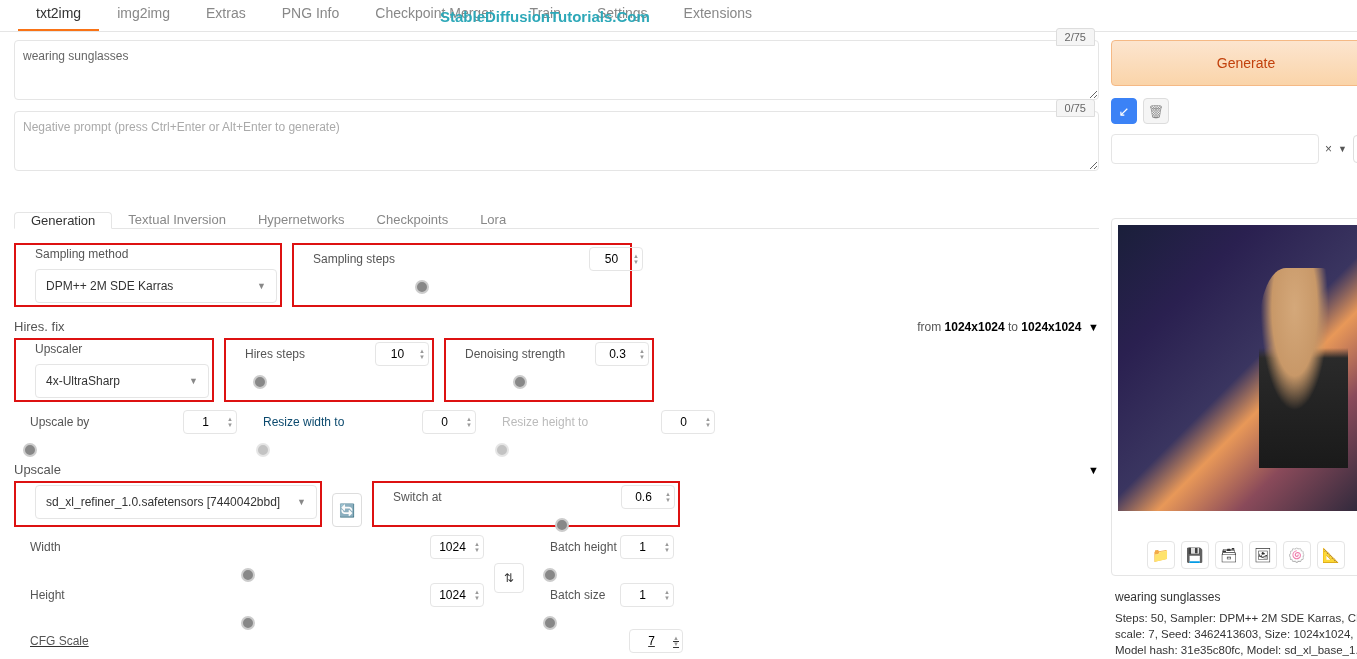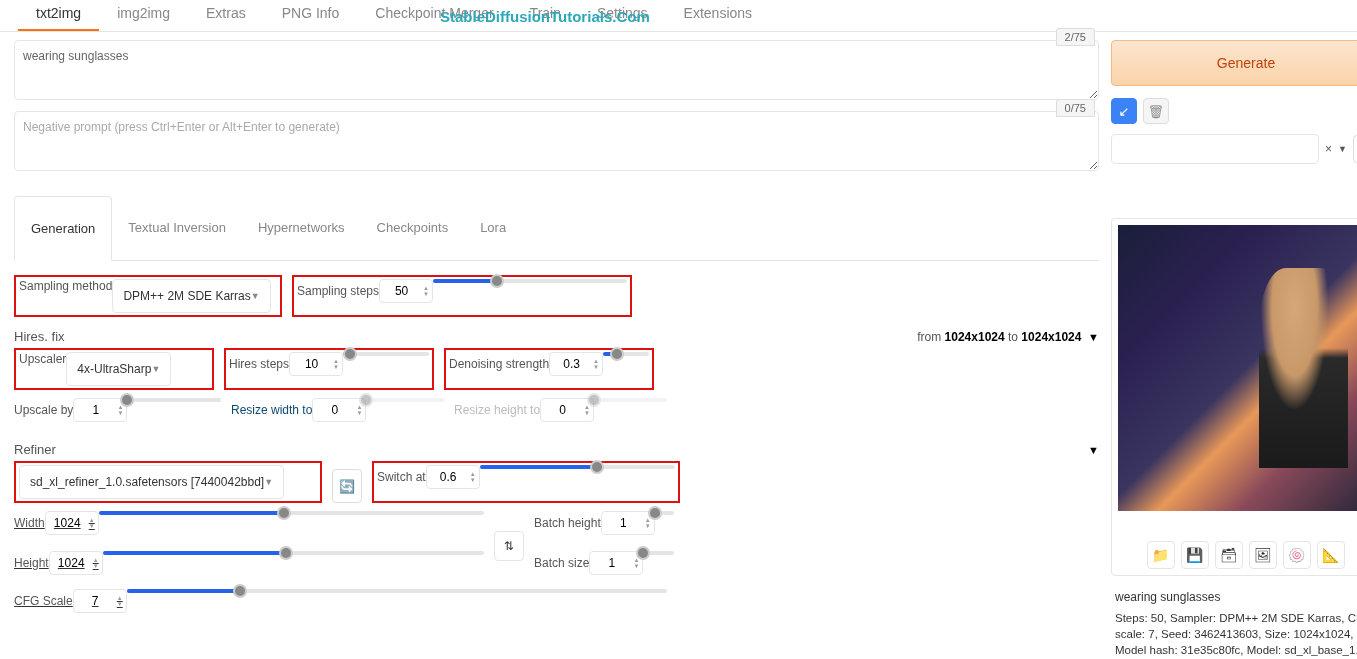--- a/index.html
+++ b/index.html
@@ -27,26 +27,26 @@
 .icon-btn.blue { background: #3b82f6; color: #fff; border-color: #3b82f6; }
 .icon-btn.trash { background: #f5f5f5; color: #888; }
 
 .styles-row { margin-top: 10px; display: flex; align-items: center; }
 .styles-input { flex: 1; border: 1px solid #e5e5e5; border-radius: 4px; height: 30px; padding: 0 8px; }
 .styles-x { margin: 0 6px; cursor: pointer; color: #555; }
 .styles-dd { cursor: pointer; color: #555; font-size: 9px; }
 .edit-btn { width: 28px; height: 28px; margin-left: 6px; border: 1px solid #ddd; border-radius: 4px; display: flex; align-items: center; justify-content: center; cursor: pointer; color: #d946ef; }
 
 .subtabs { display: flex; gap: 0; margin-top: 22px; border-bottom: 1px solid #e5e5e5; }
-.subtab { padding: 24px 16px; color: #888; cursor: pointer; font-size: 13px; }
+.subtab { padding: 0 16px; color: #888; cursor: pointer; font-size: 13px; margin-top: 16px; }
 .subtab.active { color: #333; border: 1px solid #e5e5e5; border-bottom: 1px solid #fff; border-radius: 4px 4px 0 0; margin-bottom: -1px; background: #fff; }
 
 .form-area { padding-top: 14px; }
 .row { display: flex; gap: 10px; margin-bottom: 8px; }
-.field { display: flex; flex-direction: row; gap: 0; }
+.field { display: flex; flex-direction: column; gap: 8px; margin-left: 16px; }
 .field-label { color: #555; font-size: 12px; }
 
 .select-box { border: 1px solid #e5e5e5; border-radius: 4px; padding: 8px 10px; display: flex; justify-content: space-between; align-items: center; height: 34px; background: #fff; cursor: pointer; }
 .select-box .caret { color: #888; font-size: 9px; }
 
 .num-input { display: flex; border: 1px solid #e5e5e5; border-radius: 4px; width: 54px; height: 24px; align-items: center; }
 .num-input input { width: 100%; border: none; text-align: center; font-size: 12px; background: transparent; outline: none; }
 .num-input .spinners { display: flex; flex-direction: column; font-size: 6px; color: #999; line-height: 6px; padding-right: 3px; }
 .slider-label-row { display: flex; justify-content: space-between; align-items: center; margin-bottom: 6px; }
 .slider { flex: 1; height: 4px; background: #e5e5e5; border-radius: 2px; position: relative; }
@@ -239,21 +239,21 @@
                 </div>
               </div>
         </div>
         <div class="slider" style="opacity:.5;">
               <div class="slider-thumb" style="left:0%"></div>
             </div>
       </div>
     </div>
 
     <div class="section-hdr" style="margin-top:10px;">
-      <span>Refiner</span>
+      <span>Upscale</span>
       <span class="caret-big">▼</span>
     </div>
 
     <div class="row">
       <div class="red-box" style="width:308px;">
         <div class="field">
           <div class="select-box">
             <span>sd_xl_refiner_1.0.safetensors [7440042bbd]</span>
             <span class="caret">▼</span>
           </div>
@@ -274,21 +274,21 @@
           </div>
           <div class="slider">
                 <div class="slider-fill" style="width:60%"></div>
                 <div class="slider-thumb" style="left:60%"></div>
               </div>
         </div>
       </div>
     </div>
 
     <div class="row" style="margin-top:6px;">
-      <div style="width:470px;text-decoration:underline;">
+      <div style="width:470px;">
         <div class="field">
           <div class="slider-label-row">
             <span class="field-label">Width</span>
             <div class="num-input">
                   <input value="1024" style="">
                   <div class="spinners">
                     <span>▲</span>
                     <span>▼</span>
                   </div>
                 </div>

